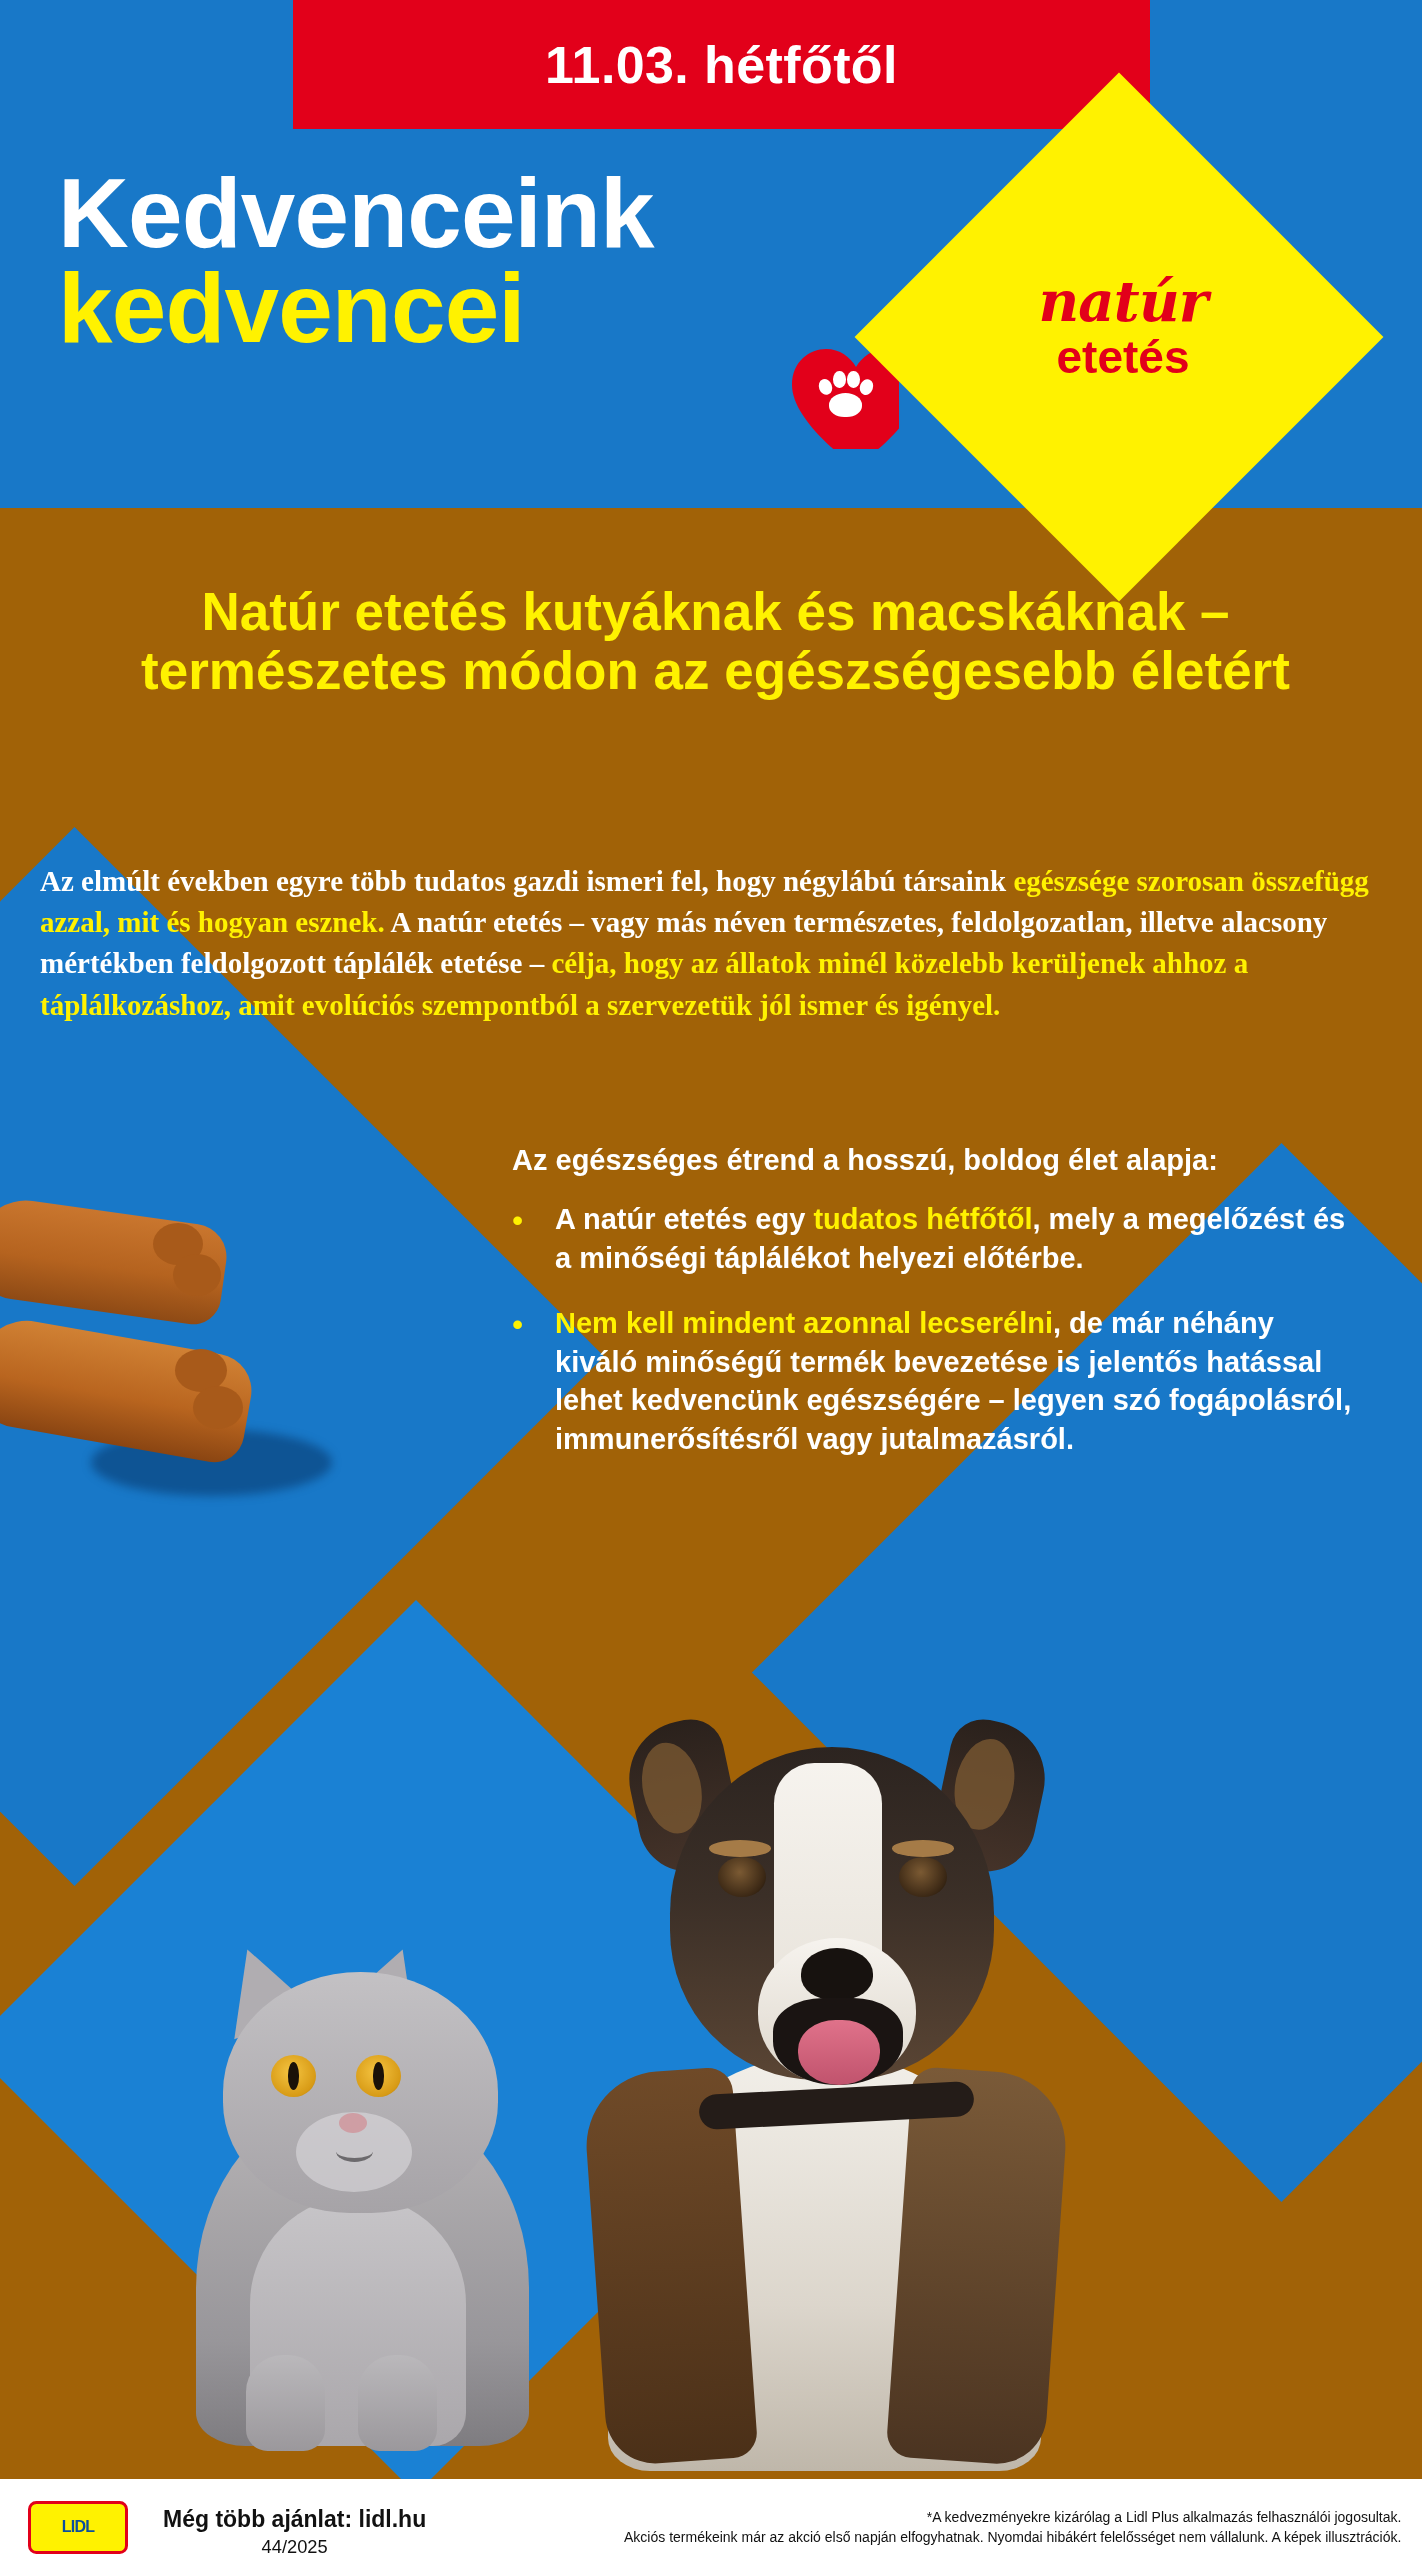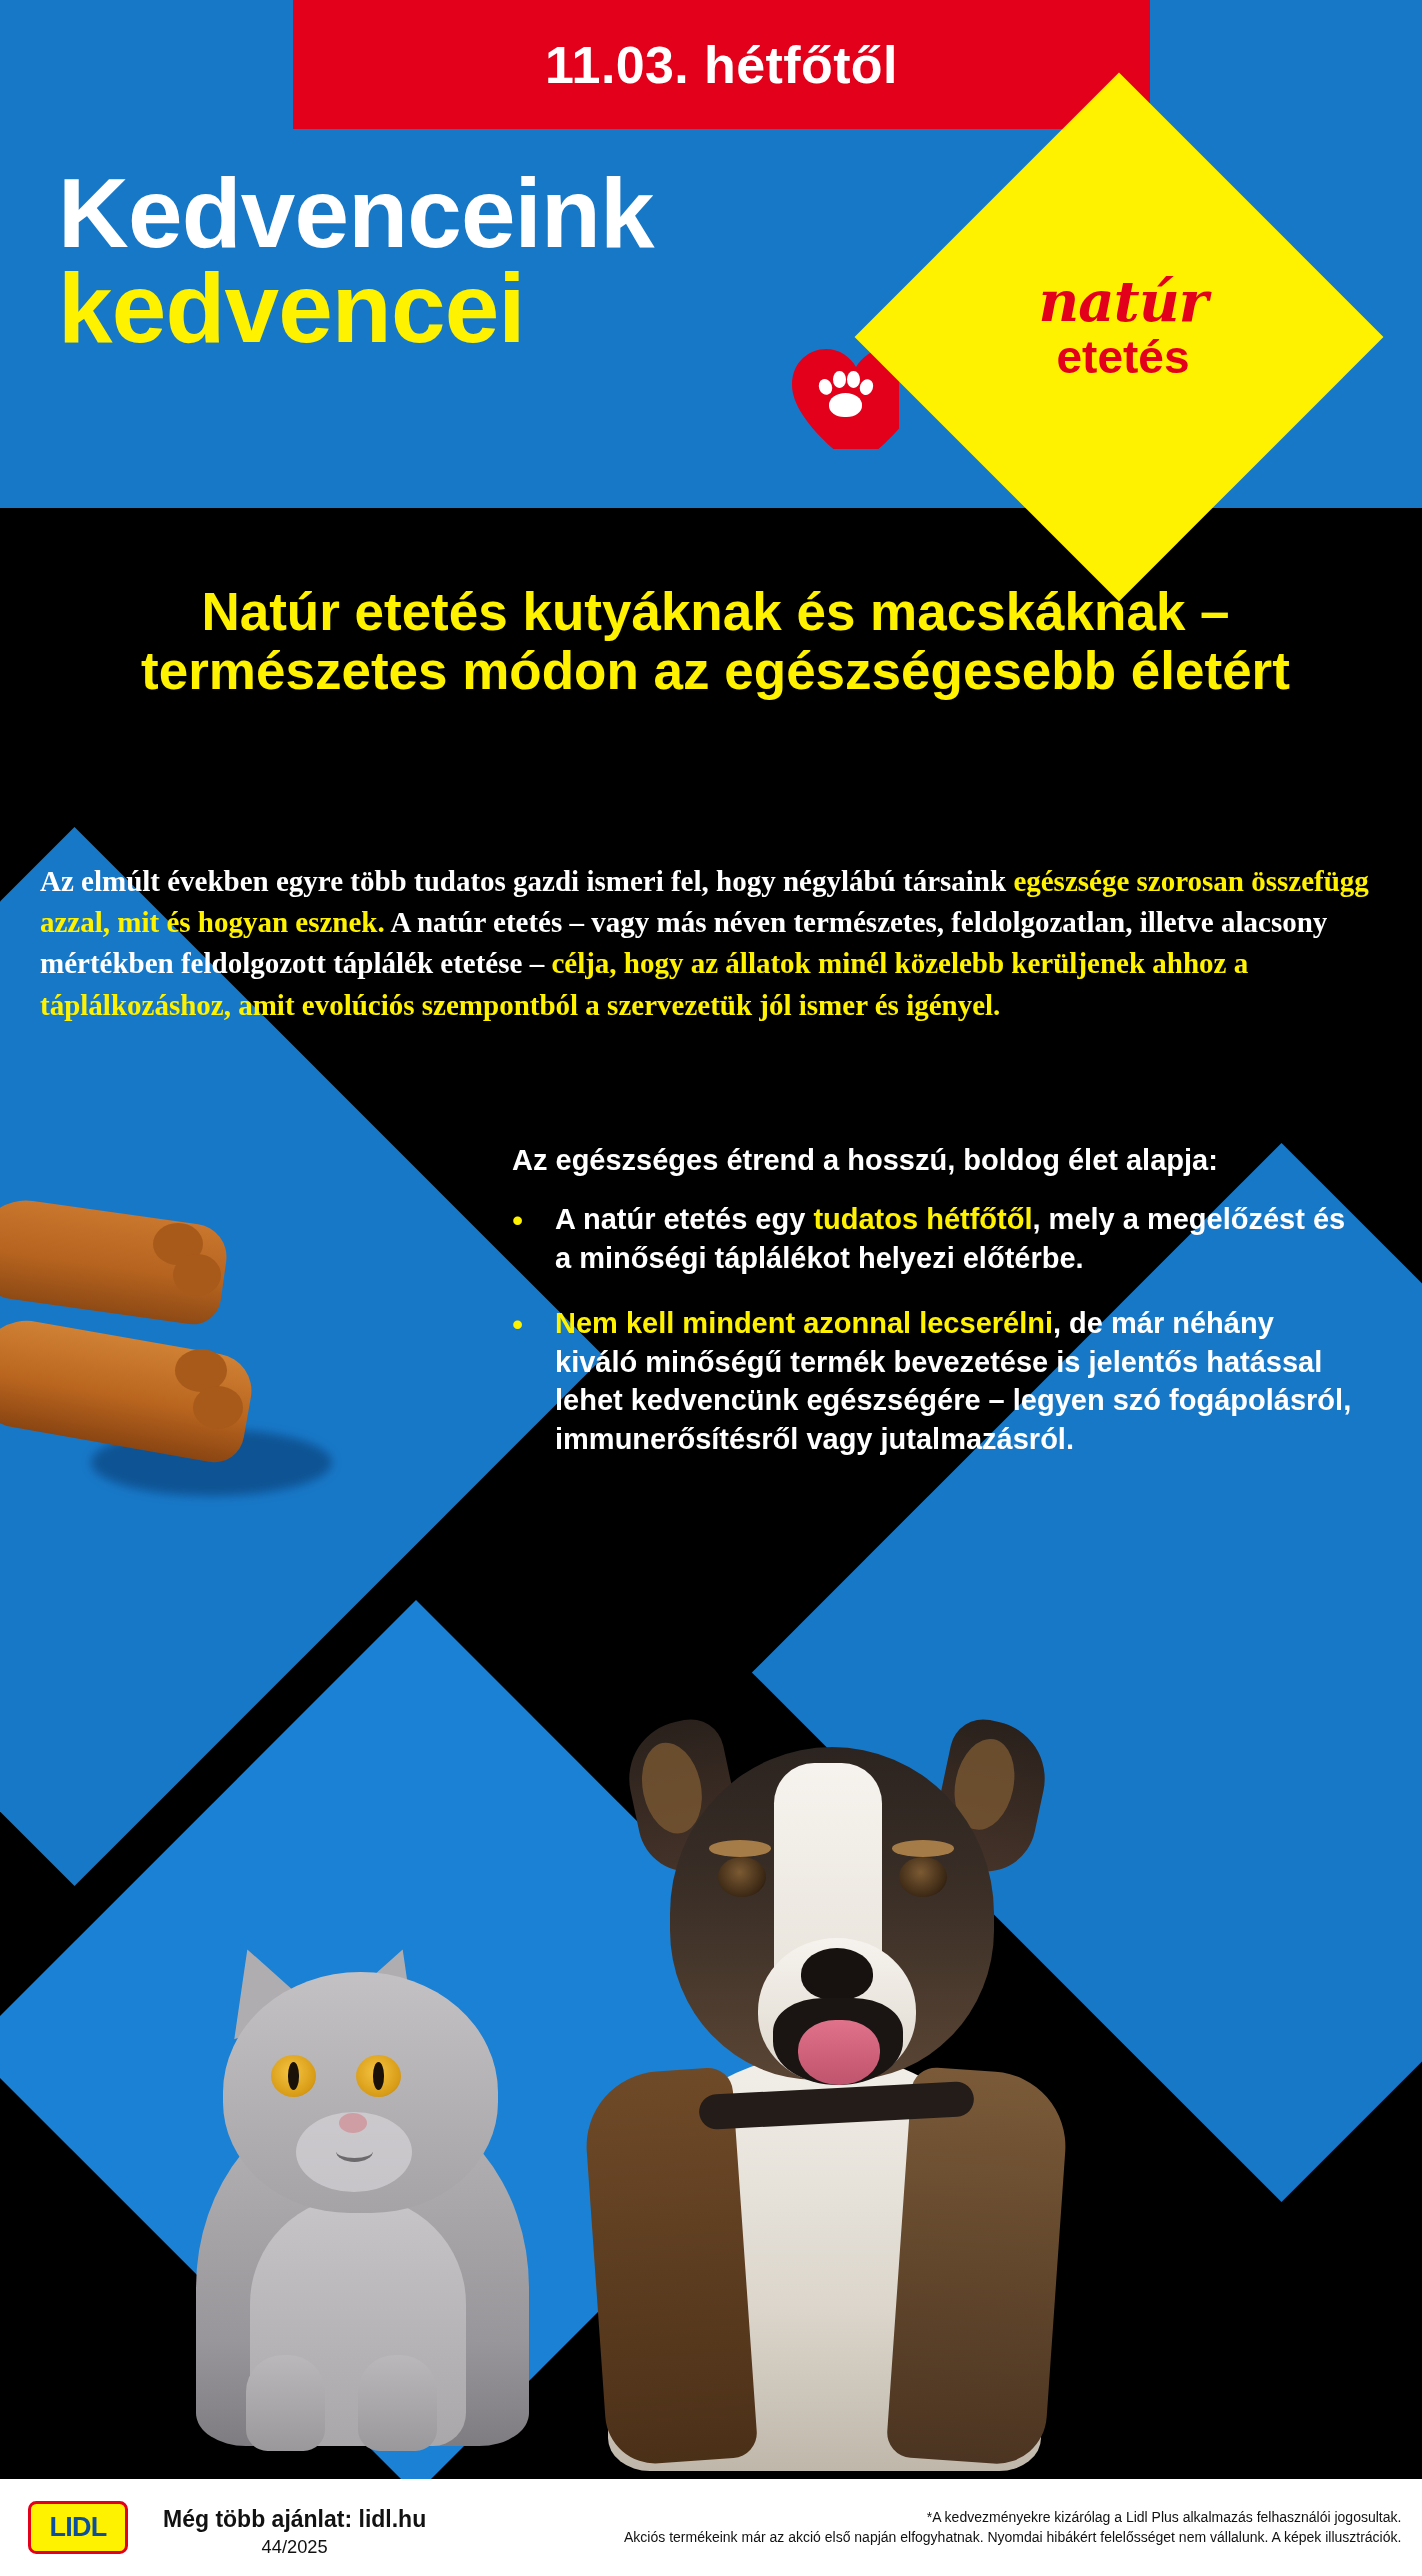--- a/index.html
+++ b/index.html
@@ -7,21 +7,21 @@
     width: 1423px;
     height: 2576px;
     background: #0b4f9e;
     font-family: "Liberation Sans", sans-serif;
     overflow: hidden;
   }
   .page {
     position: relative;
     width: 1423px;
     height: 2576px;
-    background: #000000;
+    background: #a16207;
     overflow: hidden;
   }
 
   
   .top-band {
     position: absolute;
     left: 0; top: 0;
     width: 1423px; height: 508px;
     background: #1878c8;
   }
@@ -410,21 +410,21 @@
     left: 28px; top: 21.6px;
     width: 100px; height: 53px;
     background: #fff200;
     border: 3.3px solid #e2001a;
     border-radius: 8.3px;
     display: flex; align-items: center; justify-content: center;
   }
   .lidl-logo span {
     color: #0b4f9e;
     font-weight: bold;
-    font-size: 27px;
+    font-size: 16px;
     letter-spacing: -0.8px;
   }
   .footer-left {
     position: absolute;
     left: 163px; top: 27px;
     color: #111;
     text-align: center;
   }
   .footer-left .more {
     font-size: 23px;

